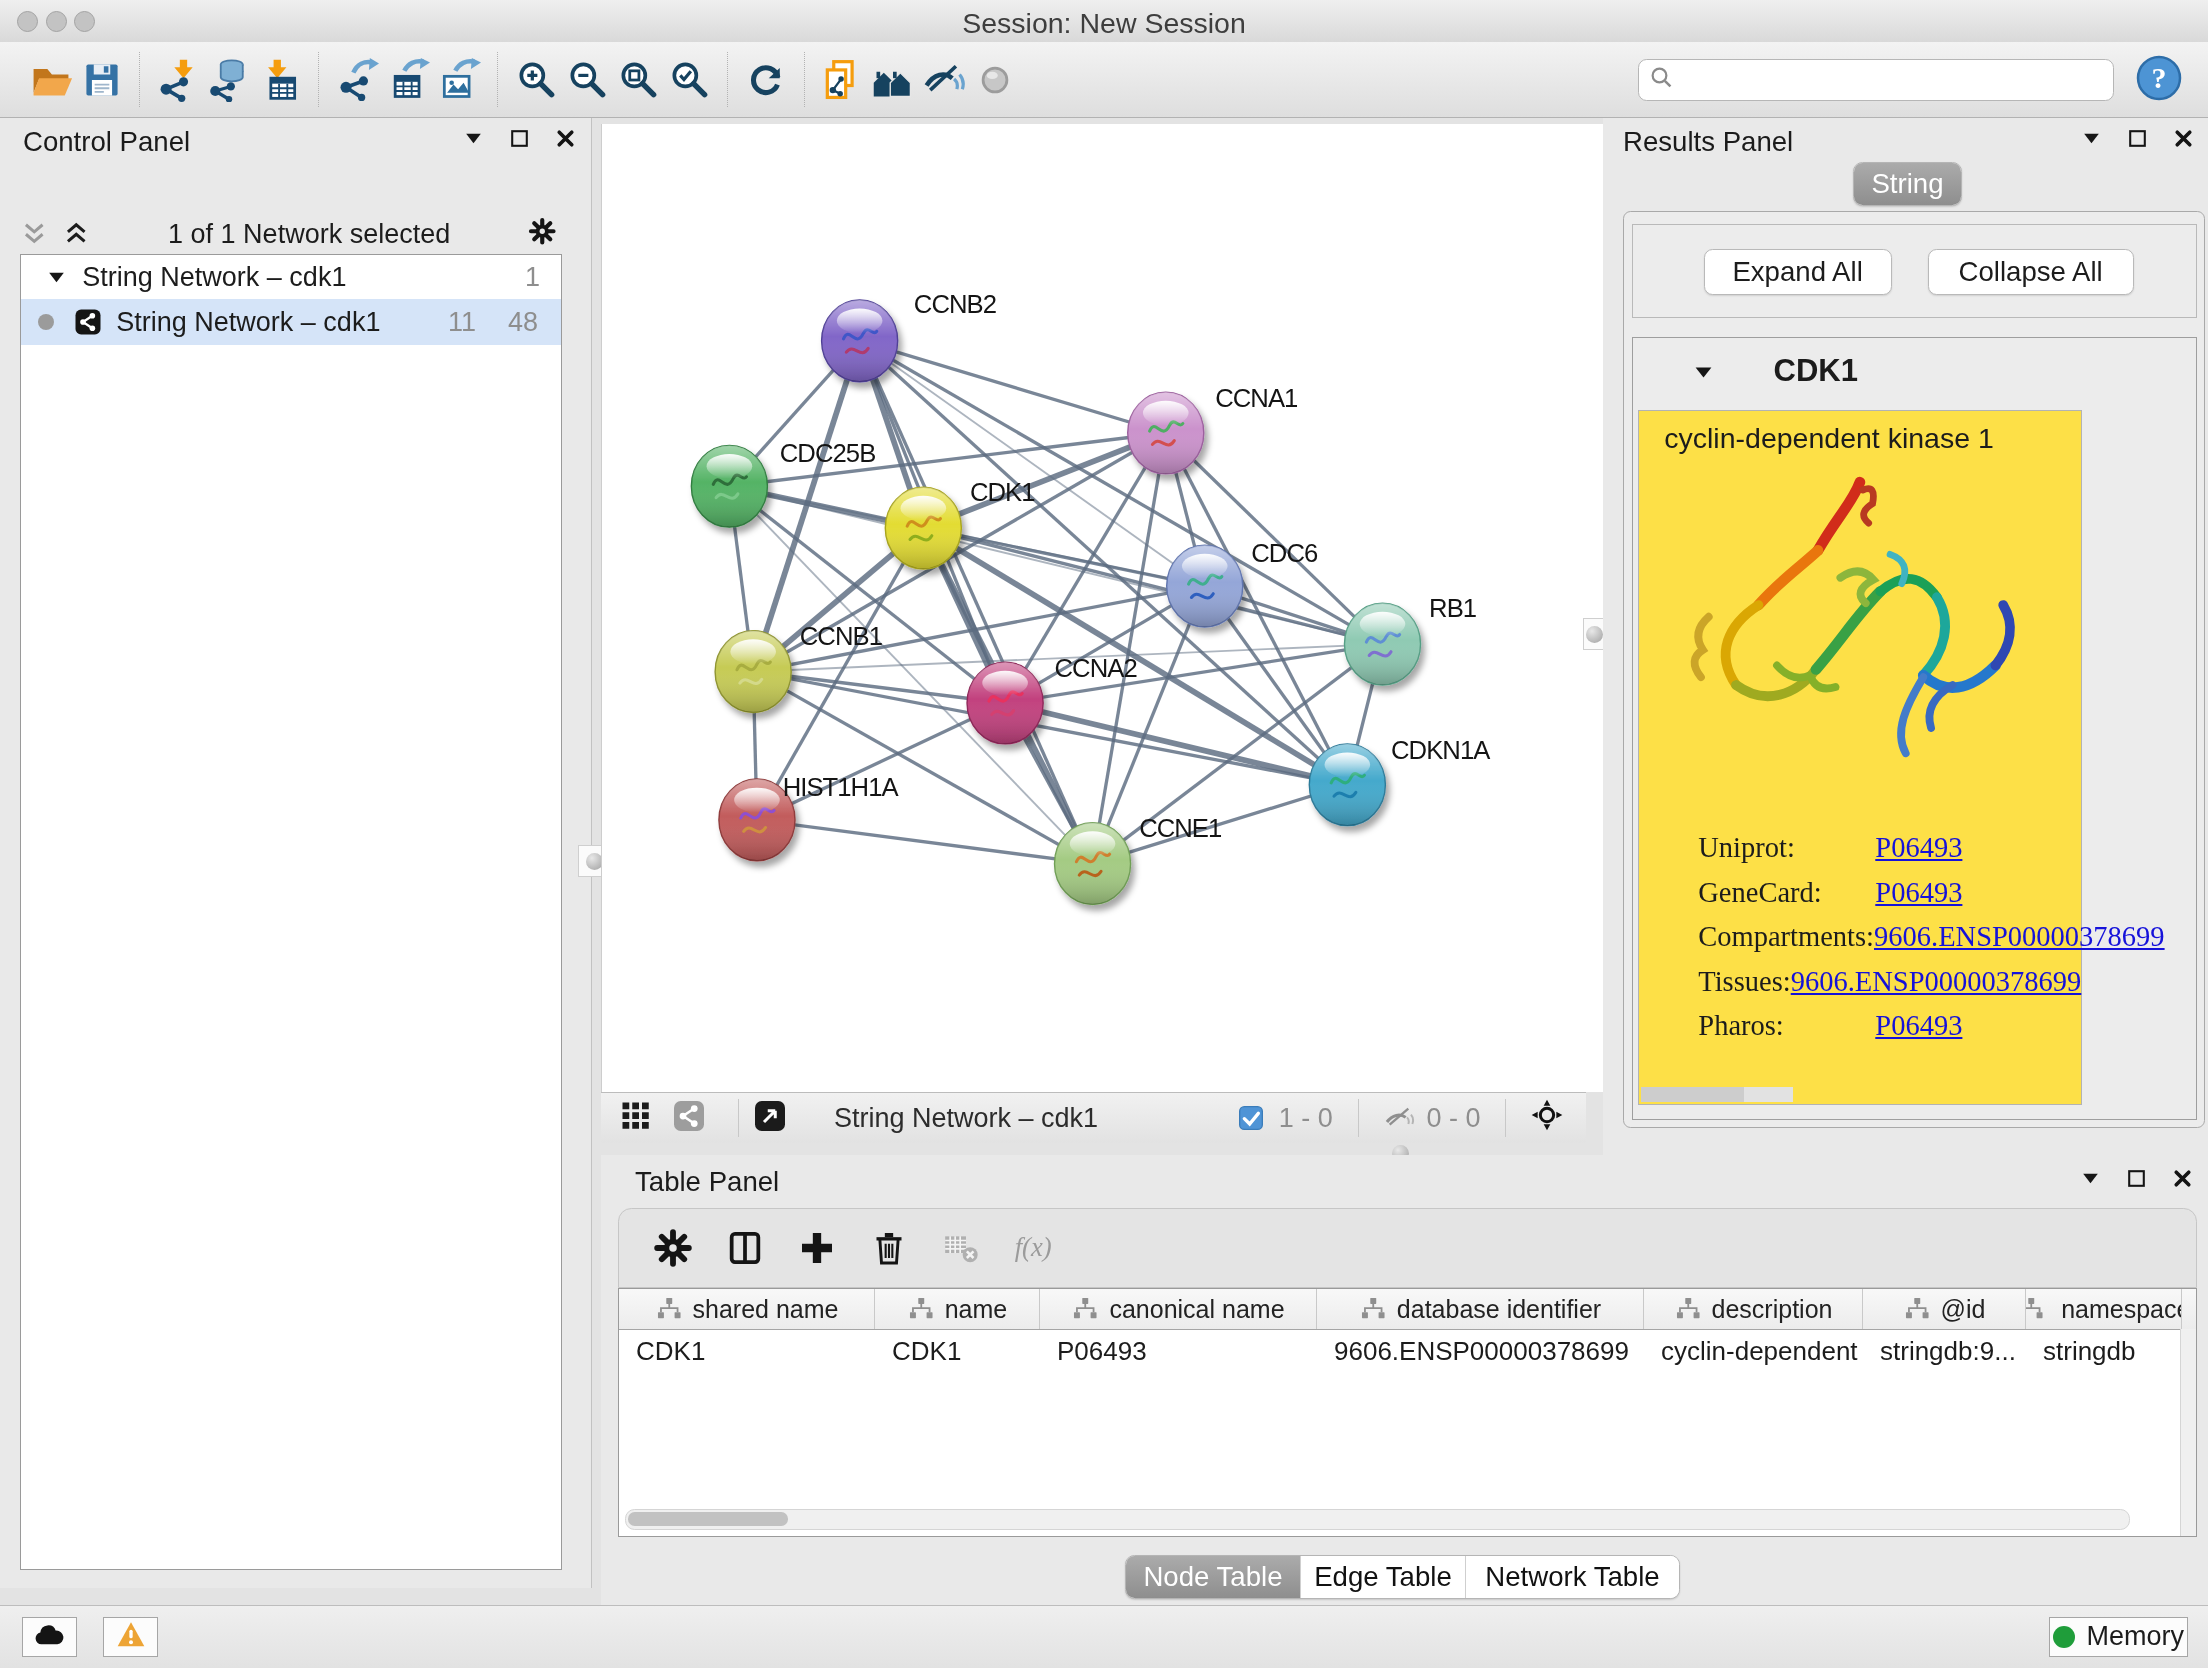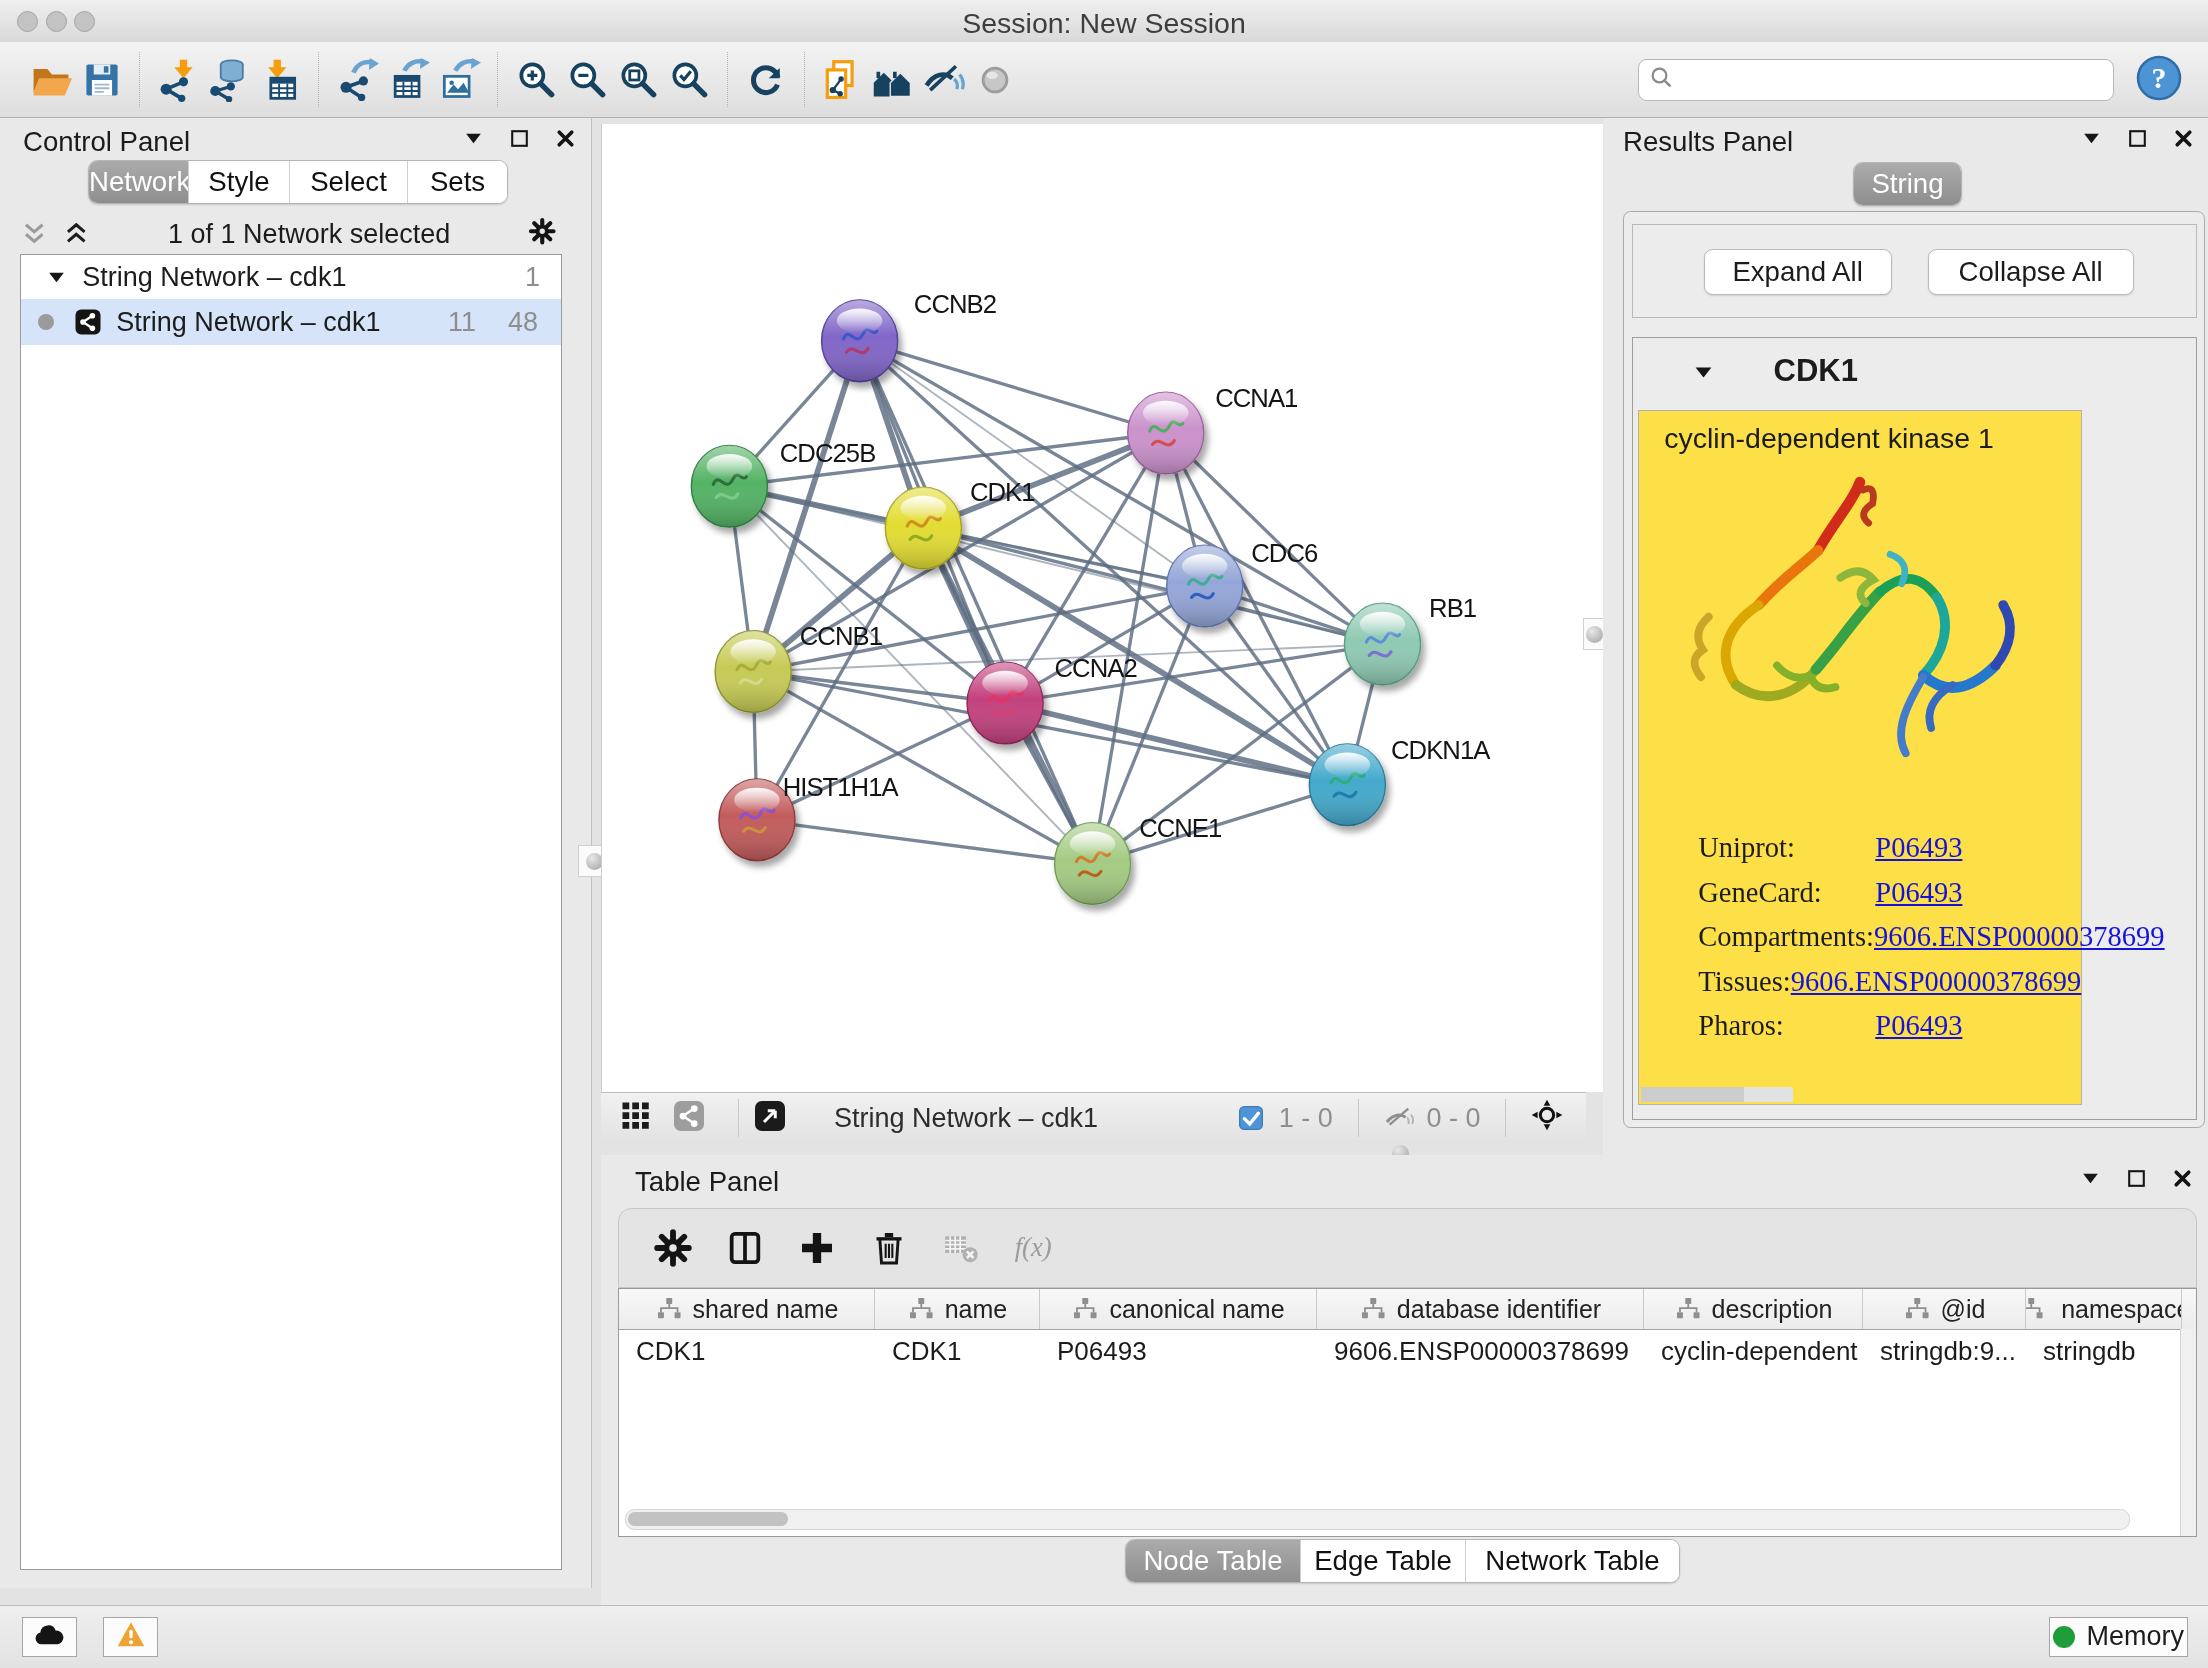--- a/index.html
+++ b/index.html
@@ -111,21 +111,21 @@
   .th{display:flex;align-items:center;justify-content:center;gap:9.5px;border-right:1px solid #c9c9c9;
       font-size:25px;color:#222;box-sizing:border-box;overflow:hidden;white-space:nowrap;}
   .th svg{width:28.5px;height:28.5px;flex:none;}
   .t-row{display:flex;height:42px;}
   .td{display:flex;align-items:center;padding-left:17px;font-size:26px;box-sizing:border-box;
       overflow:hidden;white-space:nowrap;}
   .hscroll{position:absolute;left:5.7px;bottom:5.7px;width:1503px;height:19px;background:#f0f0f0;
            border:1px solid #d5d5d5;border-radius:9.5px;}
   .hscroll i{display:block;margin:1.9px;width:160px;height:13.3px;background:#c2c2c2;border-radius:6.7px;}
   .vscroll{position:absolute;right:0;top:40px;width:15px;height:207px;background:#f0f0f0;border-left:1px solid #d5d5d5;}
-  .tp-tabs{position:absolute;left:524px;top:384px;}
+  .tp-tabs{position:absolute;left:524px;top:400px;}
   
   .statusbar{left:0;top:1605px;width:2208px;height:63px;background:linear-gradient(#efefef,#e2e2e2);
              border-top:1px solid #bdbdbd;}
   .sb-btn{position:absolute;top:10.5px;width:55px;height:40px;background:#fcfcfc;border:1.9px solid #a6a6a6;
           display:flex;align-items:center;justify-content:center;box-sizing:border-box;}
   .sb-btn svg{width:32px;height:32px;}
   .memory{position:absolute;top:10.5px;left:2049px;width:139px;height:40px;background:#fcfcfc;
           border:1.9px solid #a6a6a6;display:flex;align-items:center;justify-content:center;gap:11.4px;
           box-sizing:border-box;font-size:27px;}
   .memdot{width:22px;height:22px;border-radius:50%;background:#1f9d3a;}
@@ -310,26 +310,20 @@
       <span><svg viewBox="0 0 48 48">
             <path d="M10 15h28L24 33z" fill="#161616"></path>
           </svg></span>
       <span><svg viewBox="0 0 48 48">
             <rect x="10" y="10" width="28" height="28" fill="none" stroke="#141414" stroke-width="4"></rect>
           </svg></span>
       <span><svg viewBox="0 0 48 48">
             <path d="M12 12l24 24M36 12L12 36" stroke="#141414" stroke-width="7" stroke-linecap="round"></path>
           </svg></span>
     </div>
-    <div class="cp-tabs seg-group" id="cp-tabs">
-        <div class="seg sel" style="width: 99px;">Network</div>
-        <div class="seg" style="width: 100px;">Style</div>
-        <div class="seg" style="width: 117px;">Select</div>
-        <div class="seg" style="width: 99px;">Sets</div>
-      </div>
     <div class="cp-sub">
       <span class="mini"><svg viewBox="0 0 48 48">
             <path d="M10 8l14 12L38 8M10 24l14 12 14-12" fill="none" stroke="#9a9a9a" stroke-width="5"></path>
           </svg></span>
       <span class="mini" style="margin-left:13.3px"><svg viewBox="0 0 48 48">
             <path d="M10 20L24 8l14 12M10 36l14-12 14 12" fill="none" stroke="#1c1c1c" stroke-width="5"></path>
           </svg></span>
       <span class="cp-summary">1 of 1 Network selected</span>
       <span class="mini" style="width:34px;height:34px"><svg viewBox="0 0 48 48">
             <g stroke="#141414" stroke-width="7" stroke-linecap="round">

